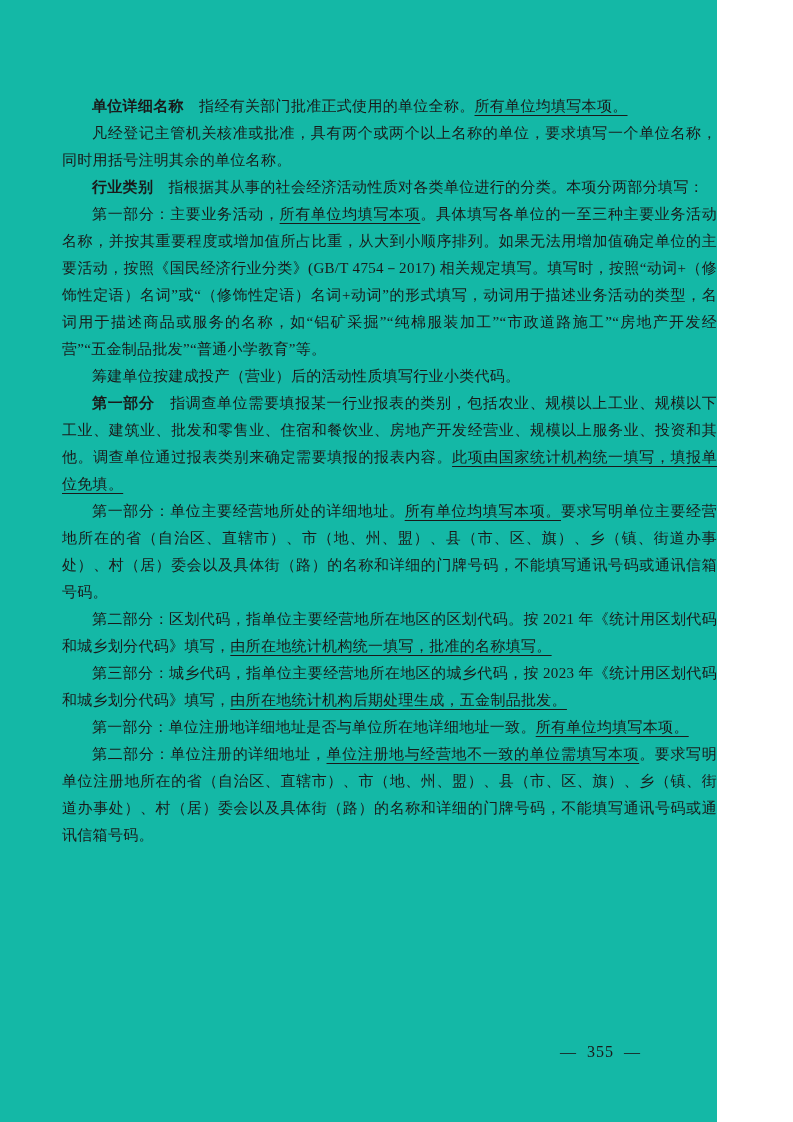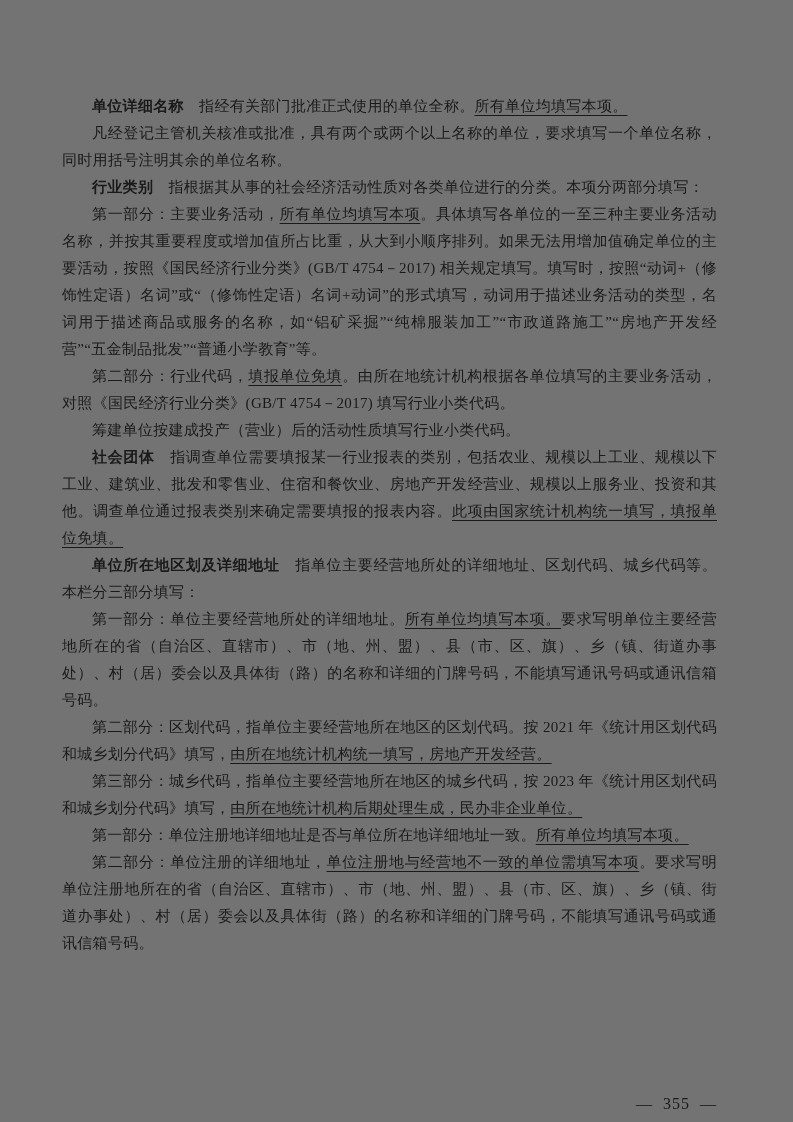--- a/index.html
+++ b/index.html
@@ -7,22 +7,22 @@
     width: 793px; height: 1122px;
     background: #ffffff;
     font-family: "Liberation Serif", "DejaVu Serif", serif;
     color: #1a1a1a;
     position: relative;
     overflow: hidden;
   }
   .page {
     position: absolute;
     left: 0; top: 0;
-    width: 793px; height: 1122px;
-    background: #737373;
+    width: 717px; height: 1122px;
+    background: #14b8a6;
   }
   .content {
     position: absolute;
     left: 62px; top: 93px;
     width: 655px;
     font-size: 15px;
     line-height: 27px;
     text-align: justify;
     text-justify: inter-character;
     letter-spacing: 0.3px;
@@ -32,21 +32,21 @@
     text-indent: 2em;
   }
   .term { font-weight: bold; }
   .u {
     text-decoration: underline;
     text-underline-offset: 4px;
     text-decoration-thickness: 1px;
   }
   .footer {
     position: absolute;
-    top: 1094px;
+    top: 1042px;
     right: 76px;
     font-size: 16px;
     line-height: 20px;
     letter-spacing: 1px;
     white-space: nowrap;
   }
   .footer .num { padding: 0 10px; }
 </style>
 </head>
 <body>
@@ -57,33 +57,31 @@
     <p class="para"><span class="term">单位详细名称</span><span>　指经有关部门批准正式使用的单位全称。</span><span class="u">所有单位均填写本项。</span></p>
 
 
     <p class="para"><span>凡经登记主管机关核准或批准，具有两个或两个以上名称的单位，要求填写一个单位名称，同时用括号注明其余的单位名称。</span></p>
 
     <p class="para"><span class="term">行业类别</span><span>　指根据其从事的社会经济活动性质对各类单位进行的分类。本项分两部分填写：</span></p>
 
     <p class="para"><span>第一部分：主要业务活动，</span><span class="u">所有单位均填写本项</span><span>。具体填写各单位的一至三种主要业务活动名称，并按其重要程度或增加值所占比重，从大到小顺序排列。如果无法用增加值确定单位的主要活动，按照《国民经济行业分类》(GB/T 4754－2017) 相关规定填写。填写时，按照“动词+（修饰性定语）名词”或“（修饰性定语）名词+动词”的形式填写，动词用于描述业务活动的类型，名词用于描述商品或服务的名称，如“铝矿采掘”“纯棉服装加工”“市政道路施工”“房地产开发经营”“五金制品批发”“普通小学教育”等。</span></p>
 
 
-    <p class="para"><span>第二部分：行业代码，</span><span class="u">填报单位免填</span><span>。由所在地统计机构根据各单位填写的主要业务活动，对照《国民经济行业分类》(GB/T 4754－2017) 填写行业小类代码。</span></p>
 
     <p class="para"><span>筹建单位按建成投产（营业）后的活动性质填写行业小类代码。</span></p>
 
-    <p class="para"><span class="term">社会团体</span><span>　指调查单位需要填报某一行业报表的类别，包括农业、规模以上工业、规模以下工业、建筑业、批发和零售业、住宿和餐饮业、房地产开发经营业、规模以上服务业、投资和其他。调查单位通过报表类别来确定需要填报的报表内容。</span><span class="u">此项由国家统计机构统一填写，填报单位免填。</span></p>
+    <p class="para"><span class="term">第一部分</span><span>　指调查单位需要填报某一行业报表的类别，包括农业、规模以上工业、规模以下工业、建筑业、批发和零售业、住宿和餐饮业、房地产开发经营业、规模以上服务业、投资和其他。调查单位通过报表类别来确定需要填报的报表内容。</span><span class="u">此项由国家统计机构统一填写，填报单位免填。</span></p>
 
-    <p class="para"><span class="term">单位所在地区划及详细地址</span><span>　指单位主要经营地所处的详细地址、区划代码、城乡代码等。本栏分三部分填写：</span></p>
 
     <p class="para"><span>第一部分：单位主要经营地所处的详细地址。</span><span class="u">所有单位均填写本项。</span><span>要求写明单位主要经营地所在的省（自治区、直辖市）、市（地、州、盟）、县（市、区、旗）、乡（镇、街道办事处）、村（居）委会以及具体街（路）的名称和详细的门牌号码，不能填写通讯号码或通讯信箱号码。</span></p>
 
-    <p class="para"><span>第二部分：区划代码，指单位主要经营地所在地区的区划代码。按 2021 年《统计用区划代码和城乡划分代码》填写，</span><span class="u">由所在地统计机构统一填写，房地产开发经营。</span></p>
+    <p class="para"><span>第二部分：区划代码，指单位主要经营地所在地区的区划代码。按 2021 年《统计用区划代码和城乡划分代码》填写，</span><span class="u">由所在地统计机构统一填写，批准的名称填写。</span></p>
 
-    <p class="para"><span>第三部分：城乡代码，指单位主要经营地所在地区的城乡代码，按 2023 年《统计用区划代码和城乡划分代码》填写，</span><span class="u">由所在地统计机构后期处理生成，民办非企业单位。</span></p>
+    <p class="para"><span>第三部分：城乡代码，指单位主要经营地所在地区的城乡代码，按 2023 年《统计用区划代码和城乡划分代码》填写，</span><span class="u">由所在地统计机构后期处理生成，五金制品批发。</span></p>
 
 
     <p class="para"><span>第一部分：单位注册地详细地址是否与单位所在地详细地址一致。</span><span class="u">所有单位均填写本项。</span></p>
 
     <p class="para"><span>第二部分：单位注册的详细地址，</span><span class="u">单位注册地与经营地不一致的单位需填写本项</span><span>。要求写明单位注册地所在的省（自治区、直辖市）、市（地、州、盟）、县（市、区、旗）、乡（镇、街道办事处）、村（居）委会以及具体街（路）的名称和详细的门牌号码，不能填写通讯号码或通讯信箱号码。</span></p>
 
   </div>
 
   <div class="footer"><span>—</span><span class="num">355</span><span>—</span></div>
 </div>

